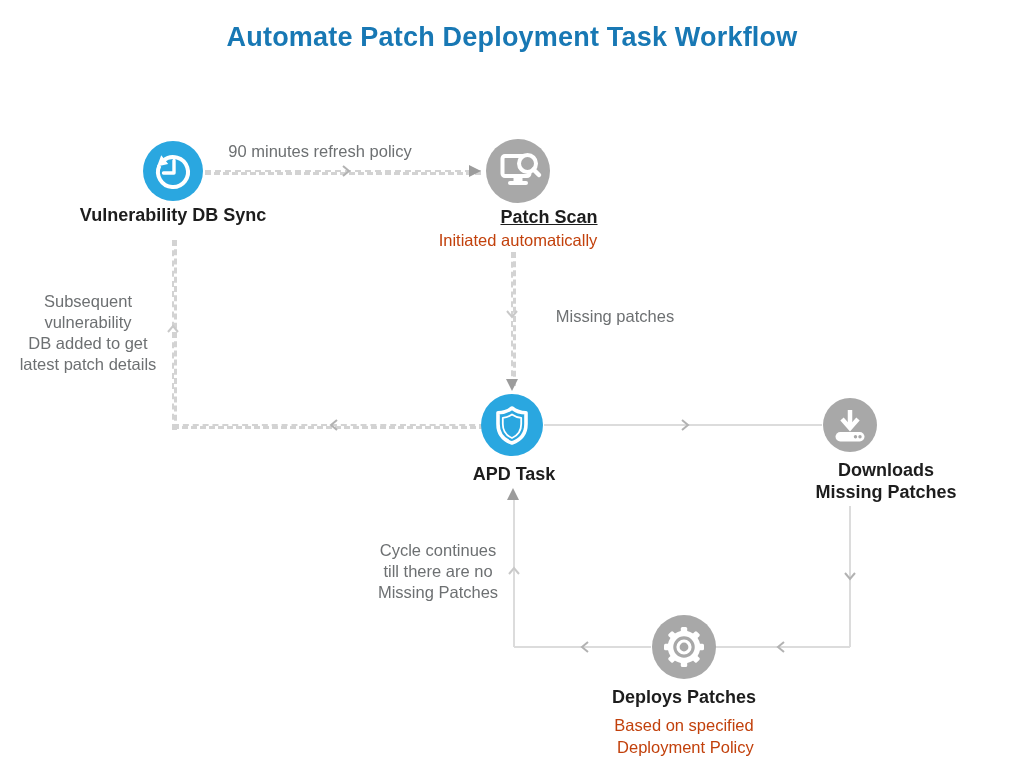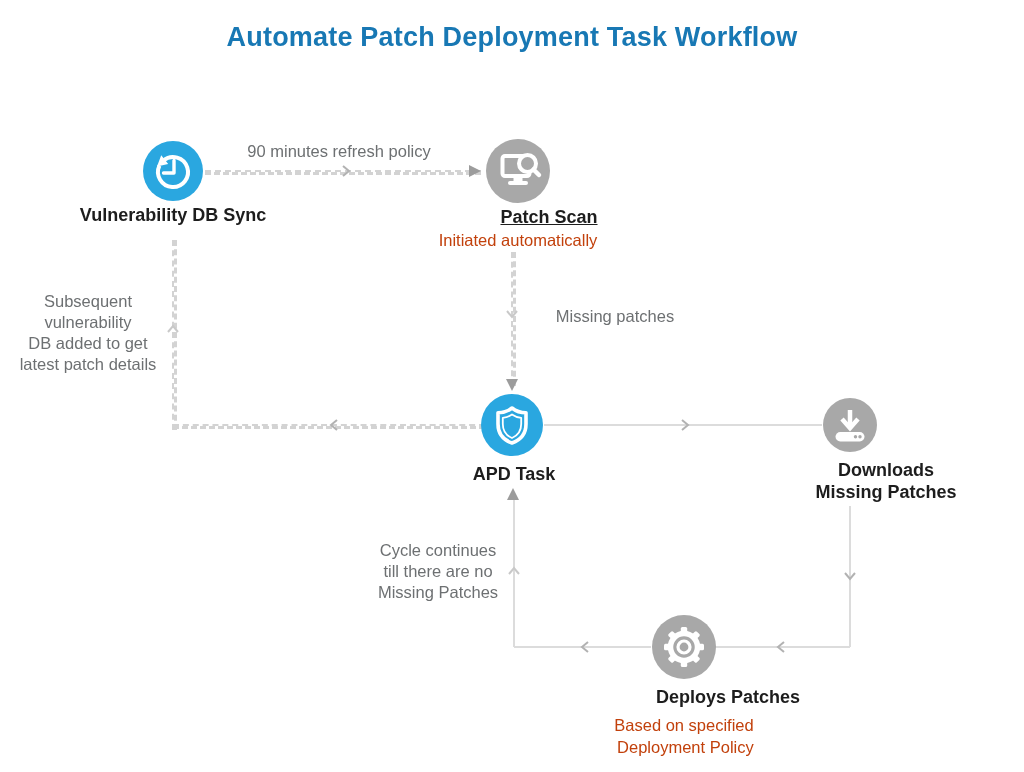--- a/index.html
+++ b/index.html
@@ -128,27 +128,27 @@
       <rect x="-3.2" y="-20" width="6.4" height="7.5" rx="1.5" transform="rotate(90)"></rect>
       <rect x="-3.2" y="-20" width="6.4" height="7.5" rx="1.5" transform="rotate(135)"></rect>
       <rect x="-3.2" y="-20" width="6.4" height="7.5" rx="1.5" transform="rotate(180)"></rect>
       <rect x="-3.2" y="-20" width="6.4" height="7.5" rx="1.5" transform="rotate(225)"></rect>
       <rect x="-3.2" y="-20" width="6.4" height="7.5" rx="1.5" transform="rotate(270)"></rect>
       <rect x="-3.2" y="-20" width="6.4" height="7.5" rx="1.5" transform="rotate(315)"></rect>
       <circle r="13.5" fill="none" stroke="#ffffff" stroke-width="5.5"></circle>
       <circle r="6" fill="none" stroke="#ffffff" stroke-width="3.2"></circle>
     </g>
   </svg>
-  <div class="lbl node-label" style="left:684px; top:687px;margin-left:44px;">Deploys Patches</div>
+  <div class="lbl node-label" style="left:684px; top:687px;">Deploys Patches</div>
   <div class="lbl node-sub" style="left:684px; top:714px;text-align:right;">
     <div>Based on specified</div>
     <div>Deployment Policy</div>
   </div>
 
-  <div class="lbl note" style="left:339px; top:141px;">90 minutes refresh policy</div>
+  <div class="lbl note" style="left:320px; top:141px;">90 minutes refresh policy</div>
 
   <div class="lbl note" style="left:615px; top:306px;">
     <div>Missing patches</div>
   </div>
 
   <div class="lbl note" style="left:88px; top:291px;">
     <div>Subsequent</div>
     <div>vulnerability</div>
     <div>DB added to get</div>
     <div>latest patch details</div>

